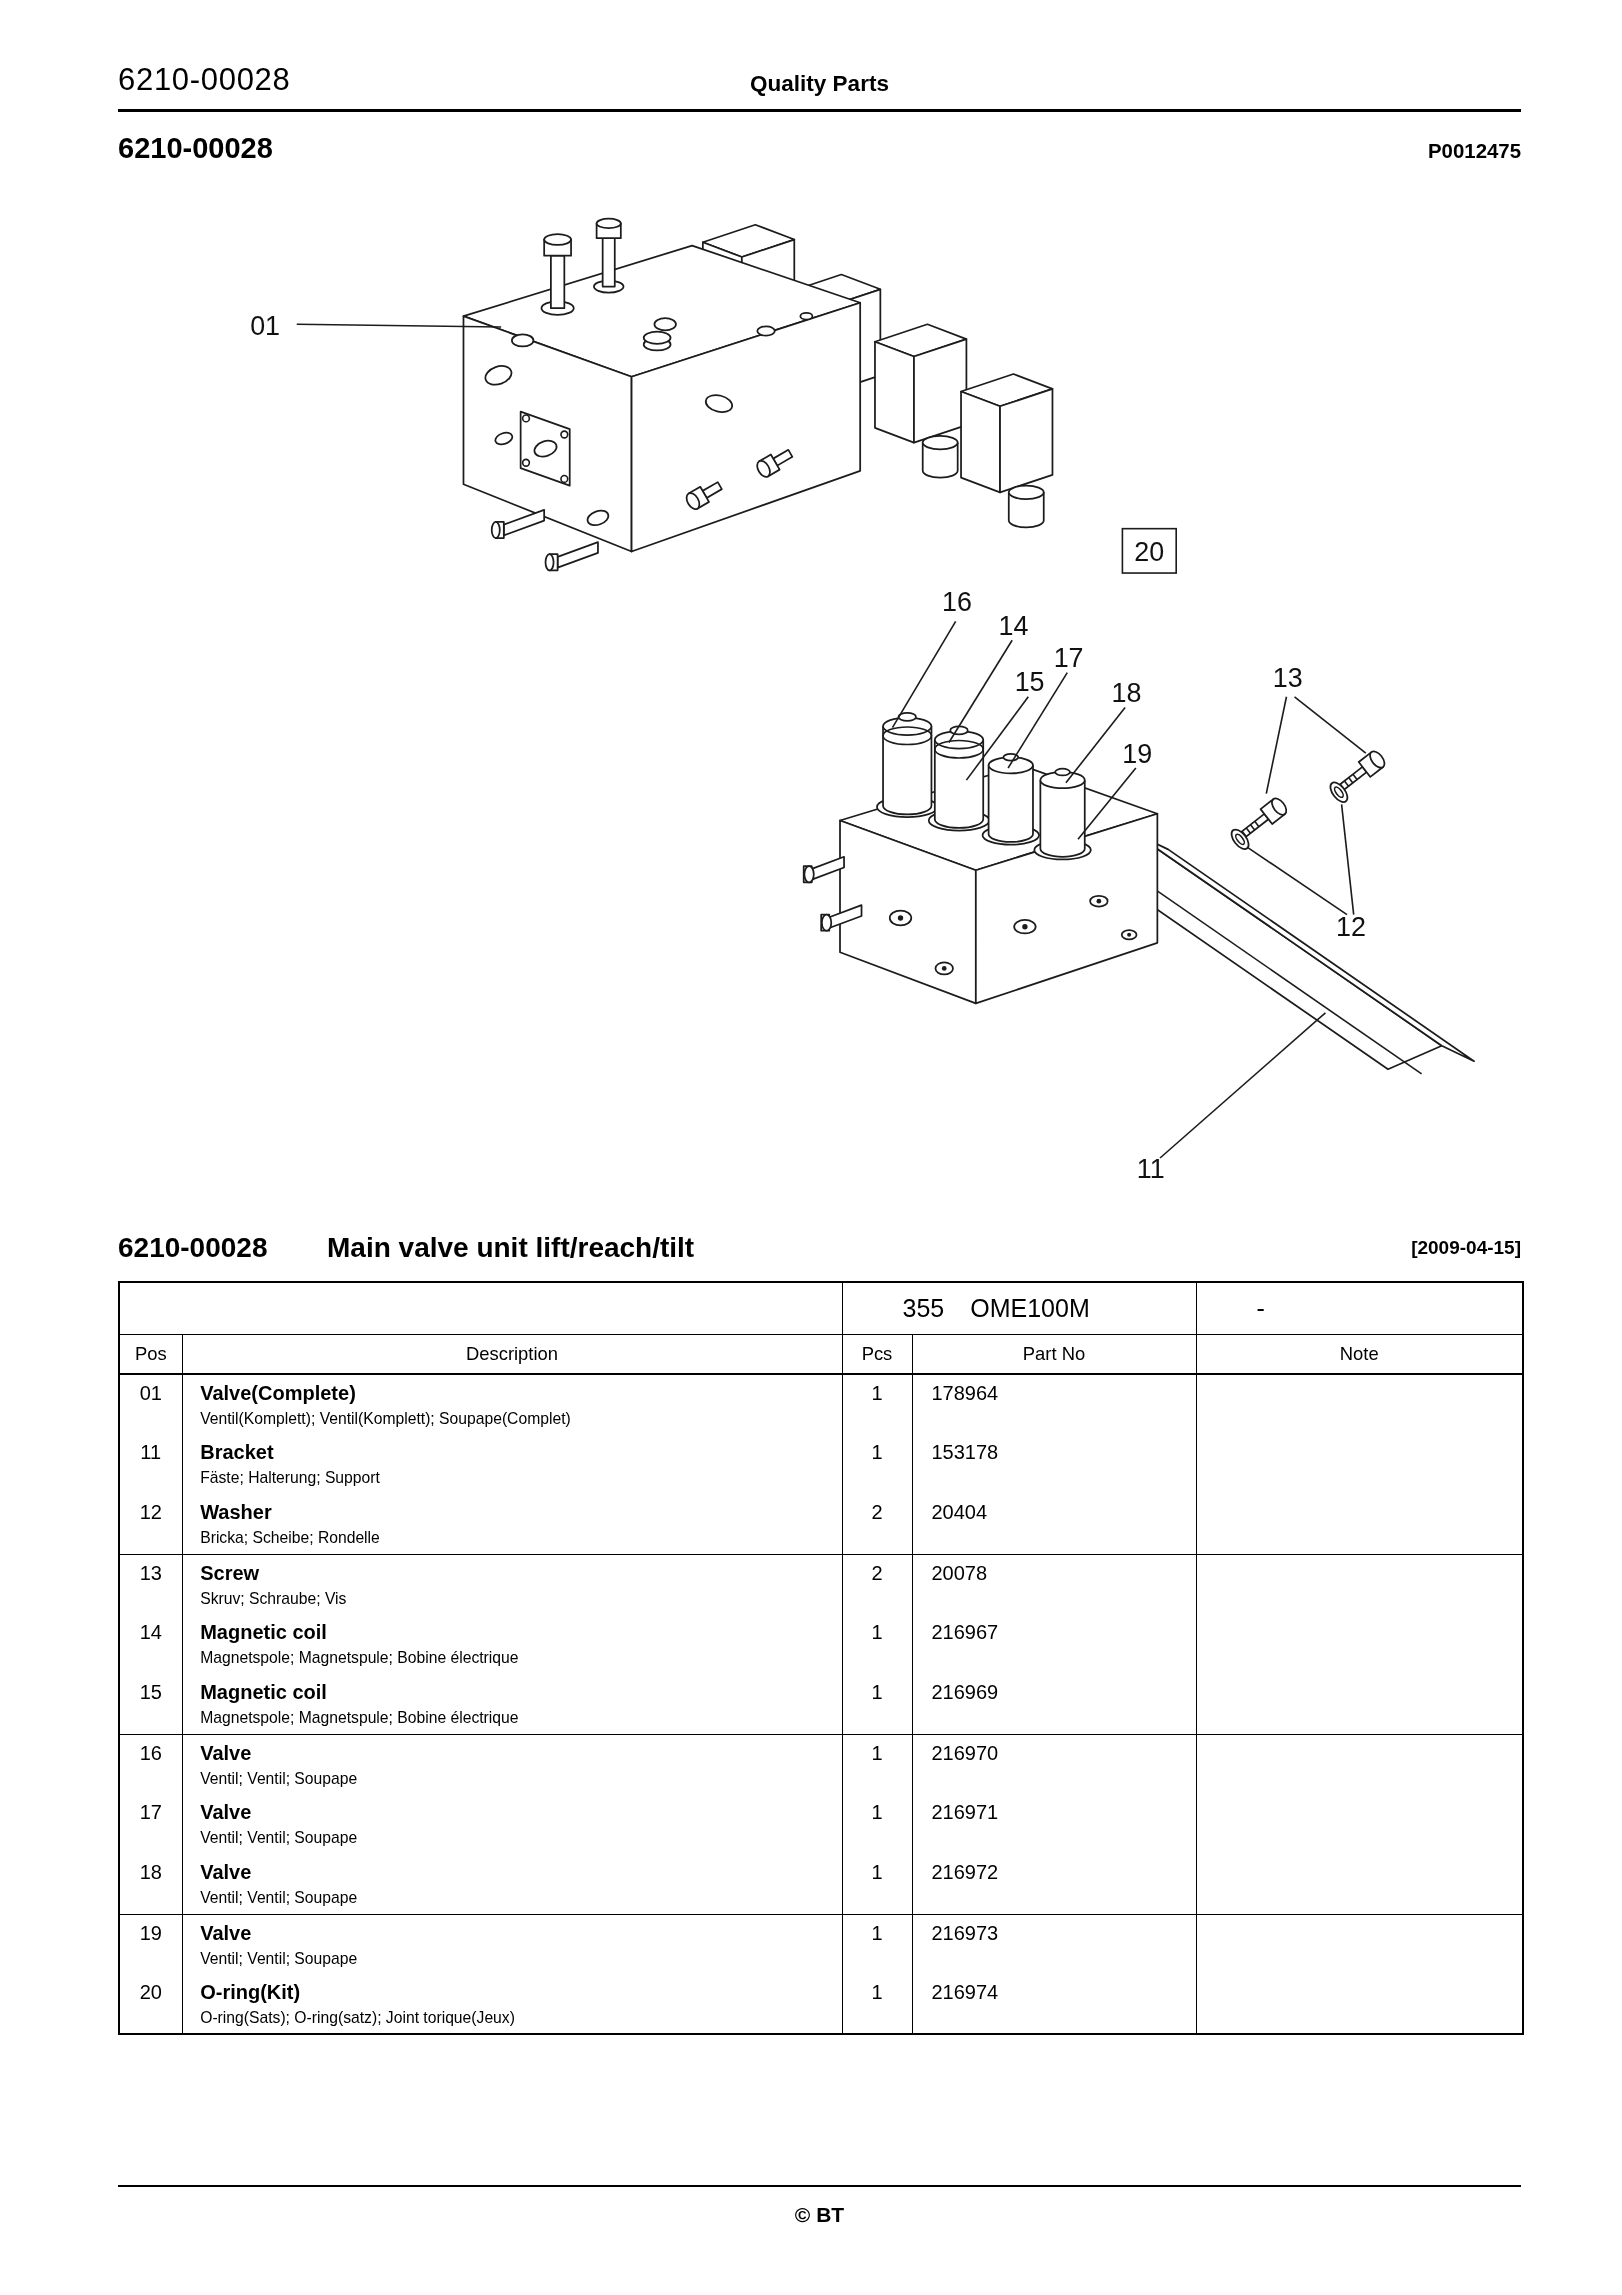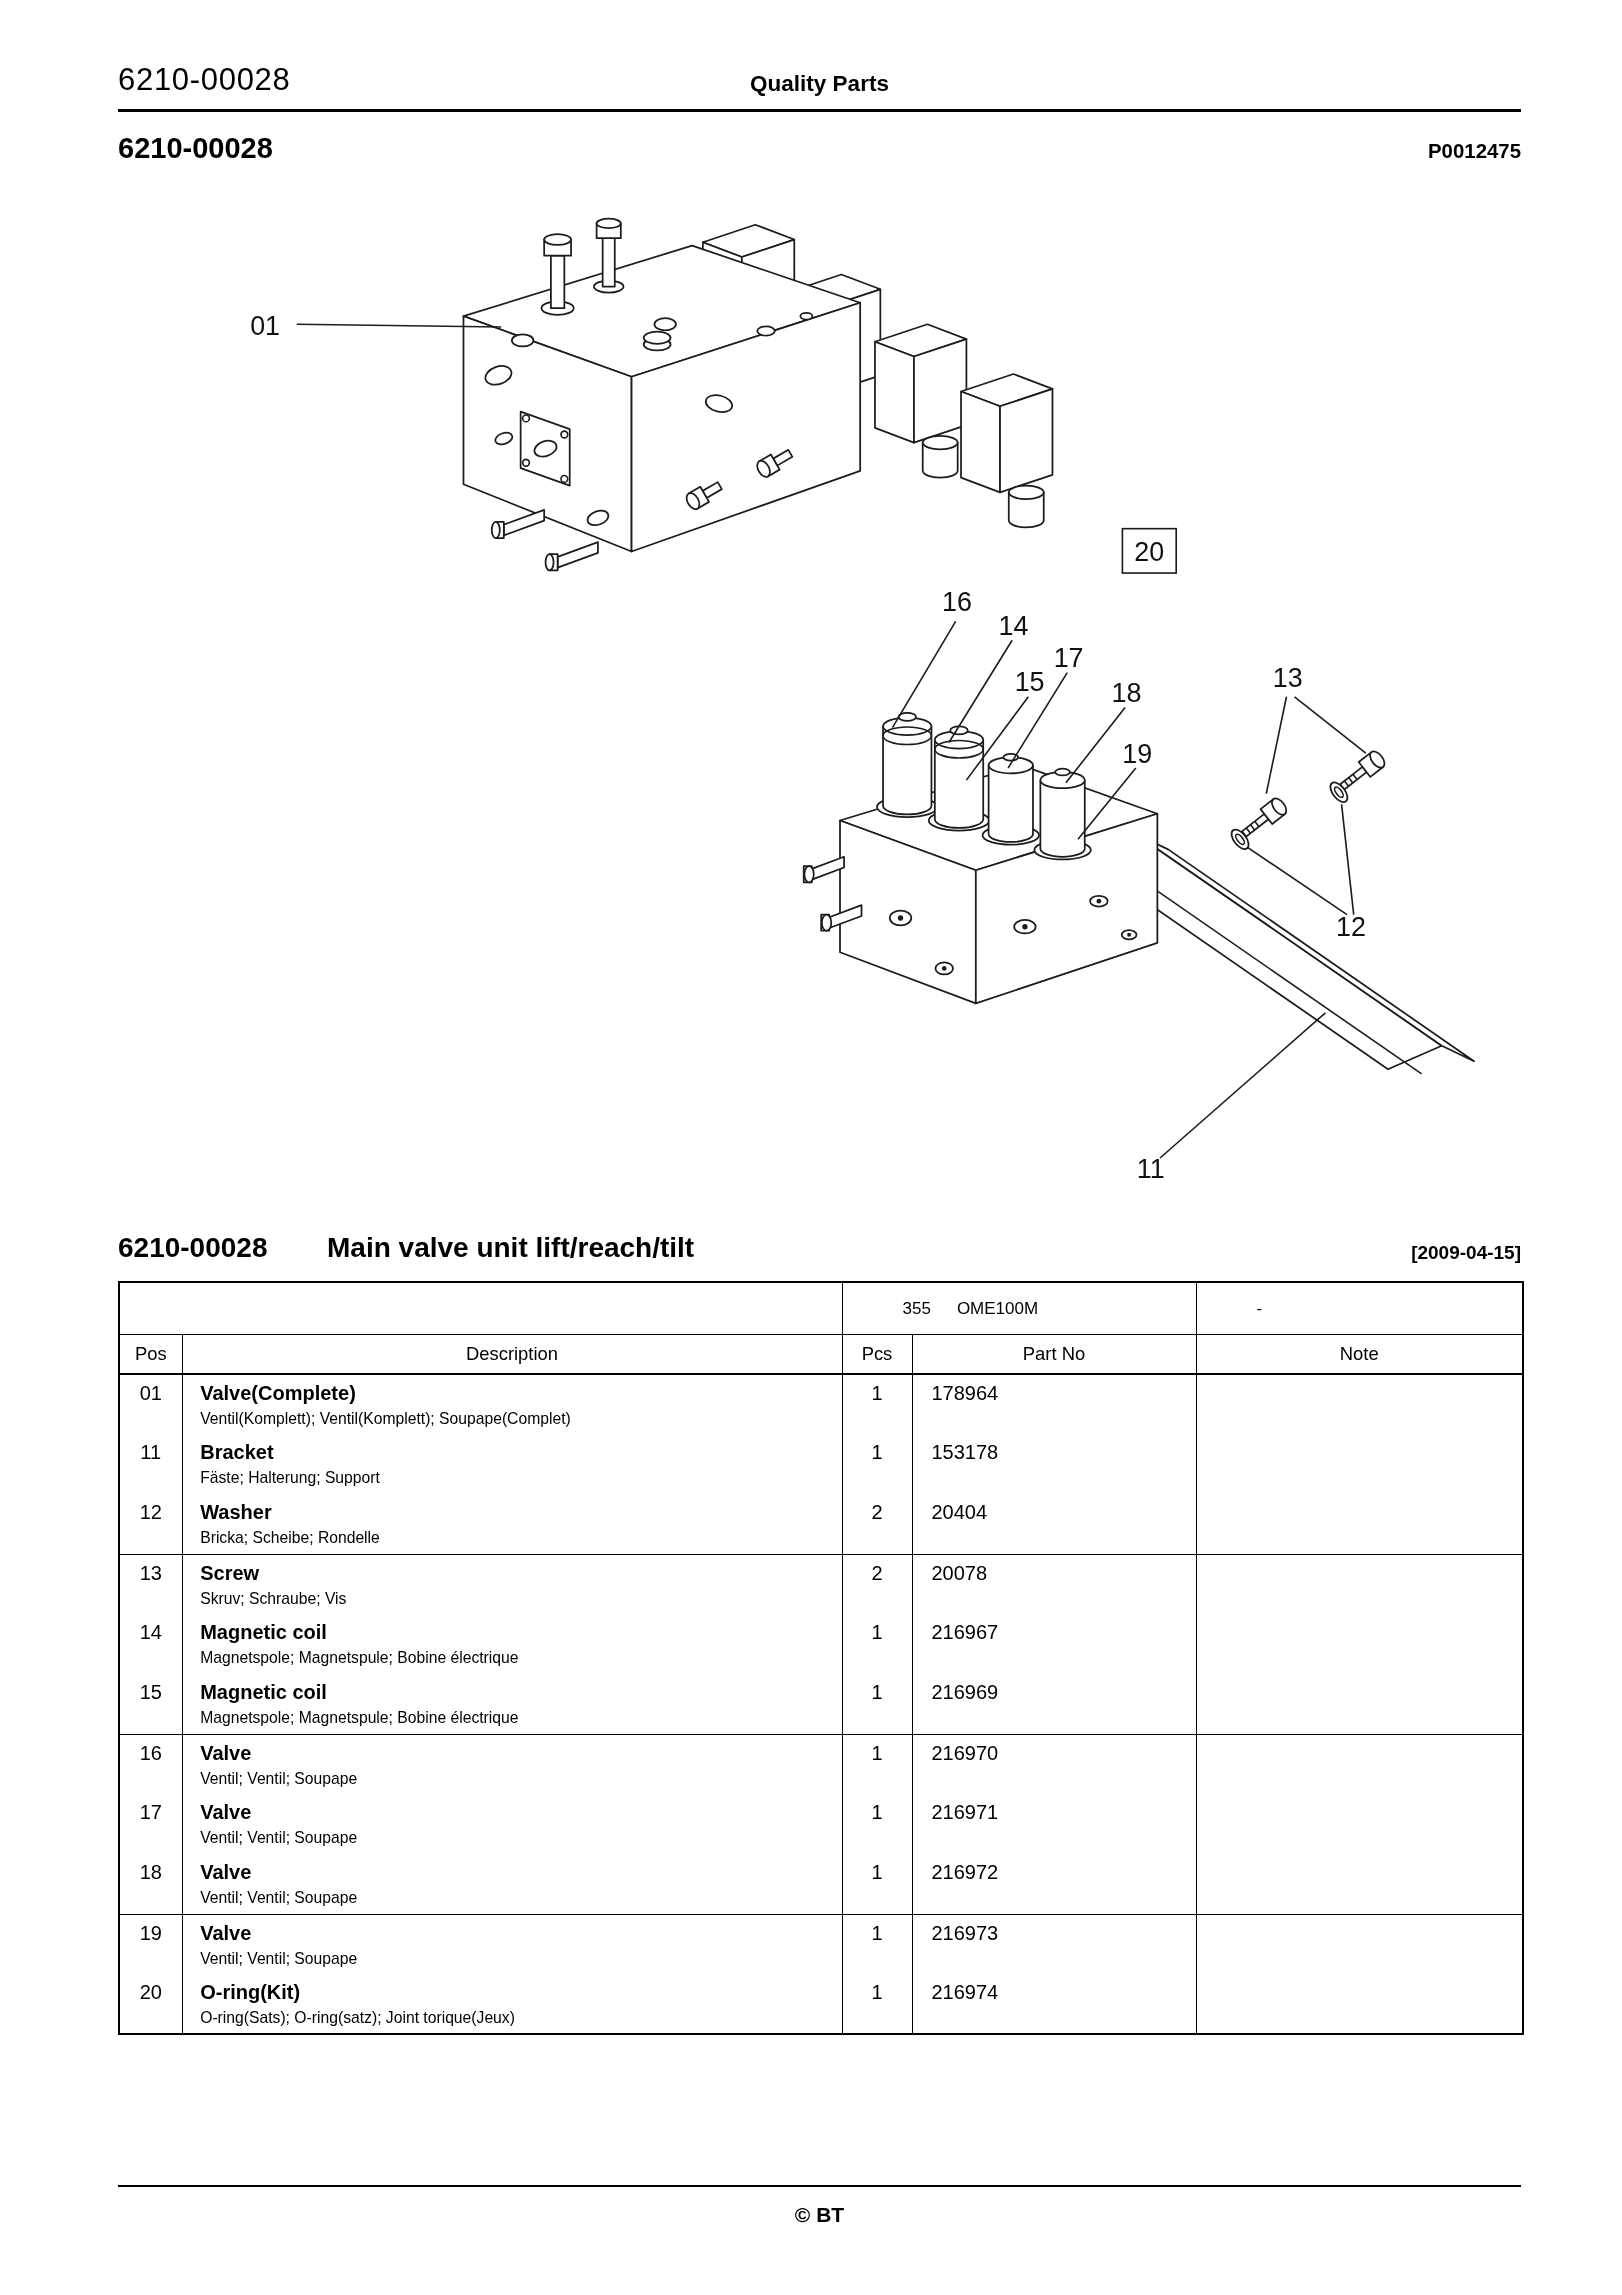--- a/index.html
+++ b/index.html
@@ -25,35 +25,35 @@
   .s  { fill:#fff; stroke:#1c1c1c; stroke-width:2.6; stroke-linejoin:round; }
   .sn { fill:none; stroke:#1c1c1c; stroke-width:2.4; }
   .dot { fill:#1c1c1c; }
   .ld { stroke:#1c1c1c; stroke-width:2.4; }
   .callout { font-size:40px; fill:#111; text-anchor:middle; font-family:"Liberation Sans", sans-serif; }
 
   
   .section-head { display:flex; margin-top:35px; }
   .sec-num { width:209px; font-size:28px; font-weight:bold; }
   .sec-body { flex:1; }
-  .sec-title-row { display:flex; justify-content:space-between; align-items:flex-end; }
+  .sec-title-row { display:flex; justify-content:space-between; align-items:center; }
   .sec-title { font-size:28px; font-weight:bold; }
   .sec-date { font-size:19px; font-weight:bold; }
   .sec-sub { font-size:21px; line-height:1.45; margin-top:8.2px; max-width:1159px; }
 
   
   .parts-table { width:100%; border-collapse:collapse; table-layout:fixed; margin-top:17.7px; border:2px solid #000; }
   col.c-pos  { width:63px; }
   col.c-desc { width:660px; }
   col.c-pcs  { width:70px; }
   col.c-part { width:284px; }
   col.c-note { width:327px; }
   .parts-table th, .parts-table td { border-left:1.4px solid #000; vertical-align:top; }
   .parts-table tr > *:first-child { border-left:none; }
-  .meta-row td { border-bottom:1.4px solid #000; height:52px; font-size:17px; vertical-align:middle; }
+  .meta-row td { border-bottom:1.4px solid #000; height:52px; font-size:25px; vertical-align:middle; }
   .meta-row .meta-model { padding-left:60px; }
   .meta-row .meta-model .gap { margin-left:26px; }
   .meta-row .meta-serial { padding-left:60px; }
   .head-row th { border-bottom:2px solid #000; height:40px; font-size:18.4px; font-weight:400; text-align:center; vertical-align:middle; }
   .parts-table tbody td { height:60px; padding-top:6.8px; font-size:20px; }
   .t-pos  { text-align:center; }
   .t-pcs  { text-align:center; }
   .t-part { padding-left:19px; }
   .t-desc { padding-left:17.7px; padding-right:6.8px; }
   .desc-main { font-size:20px;font-weight:bold; }

